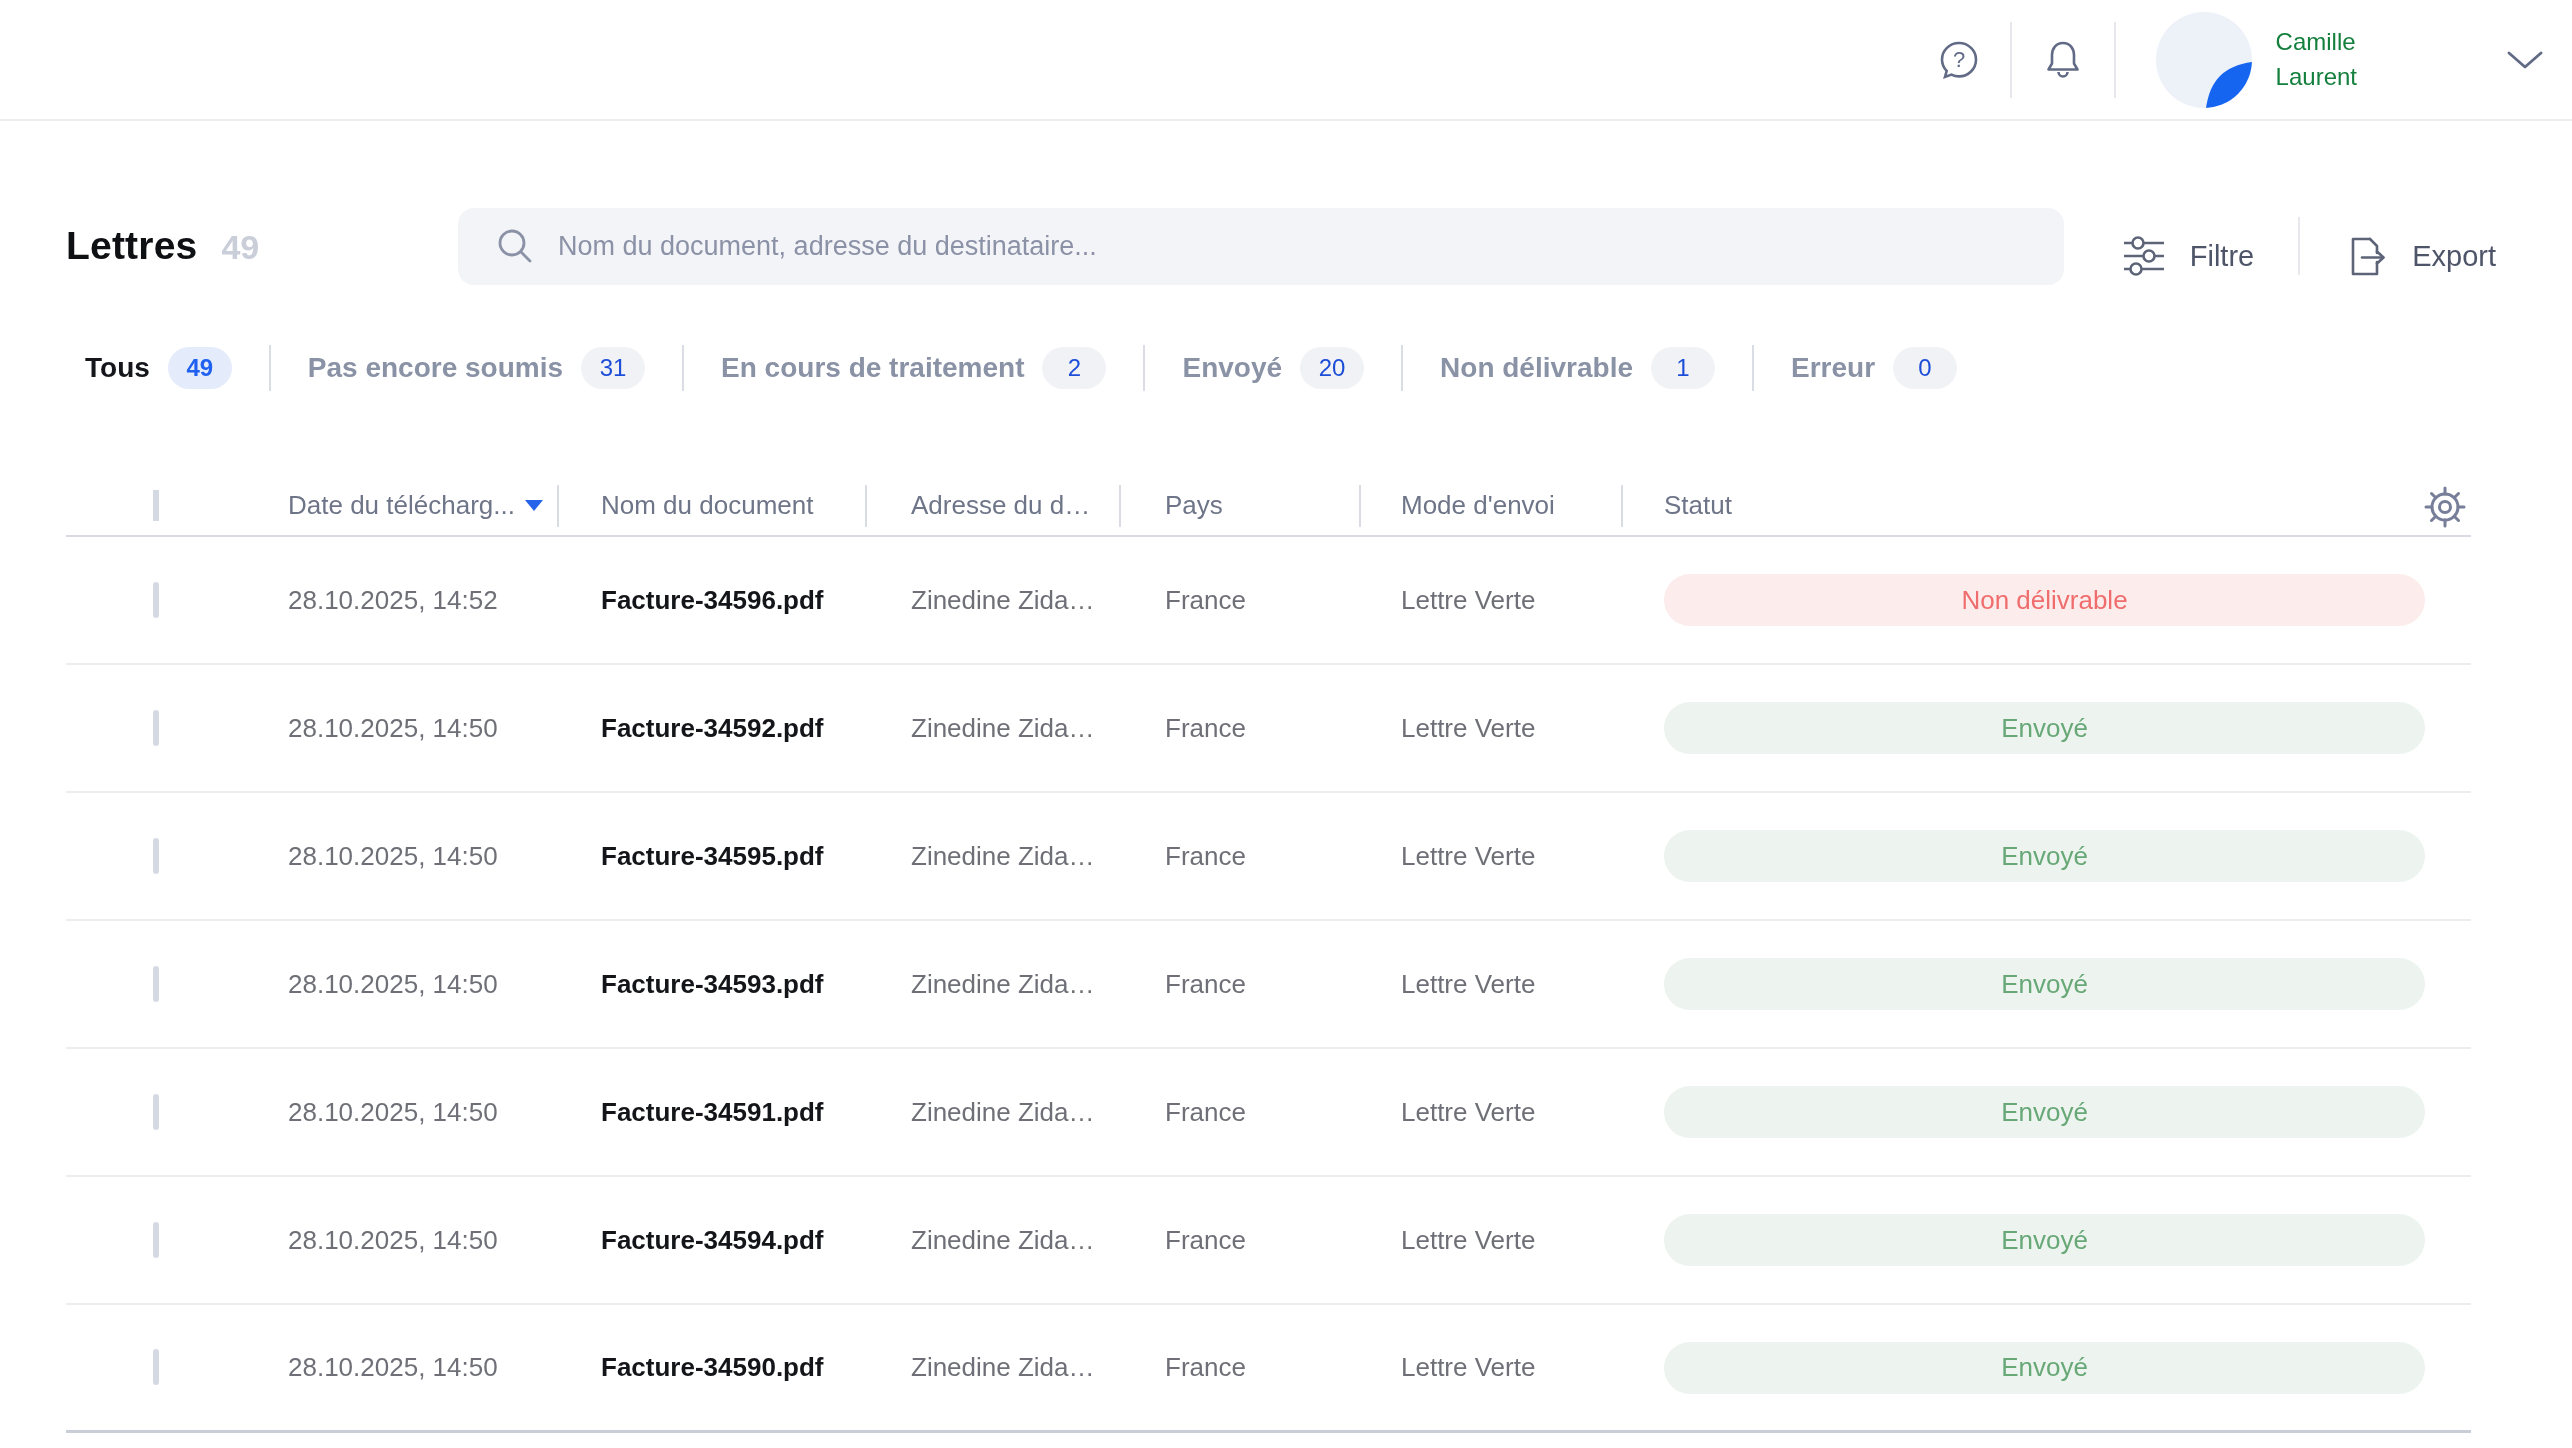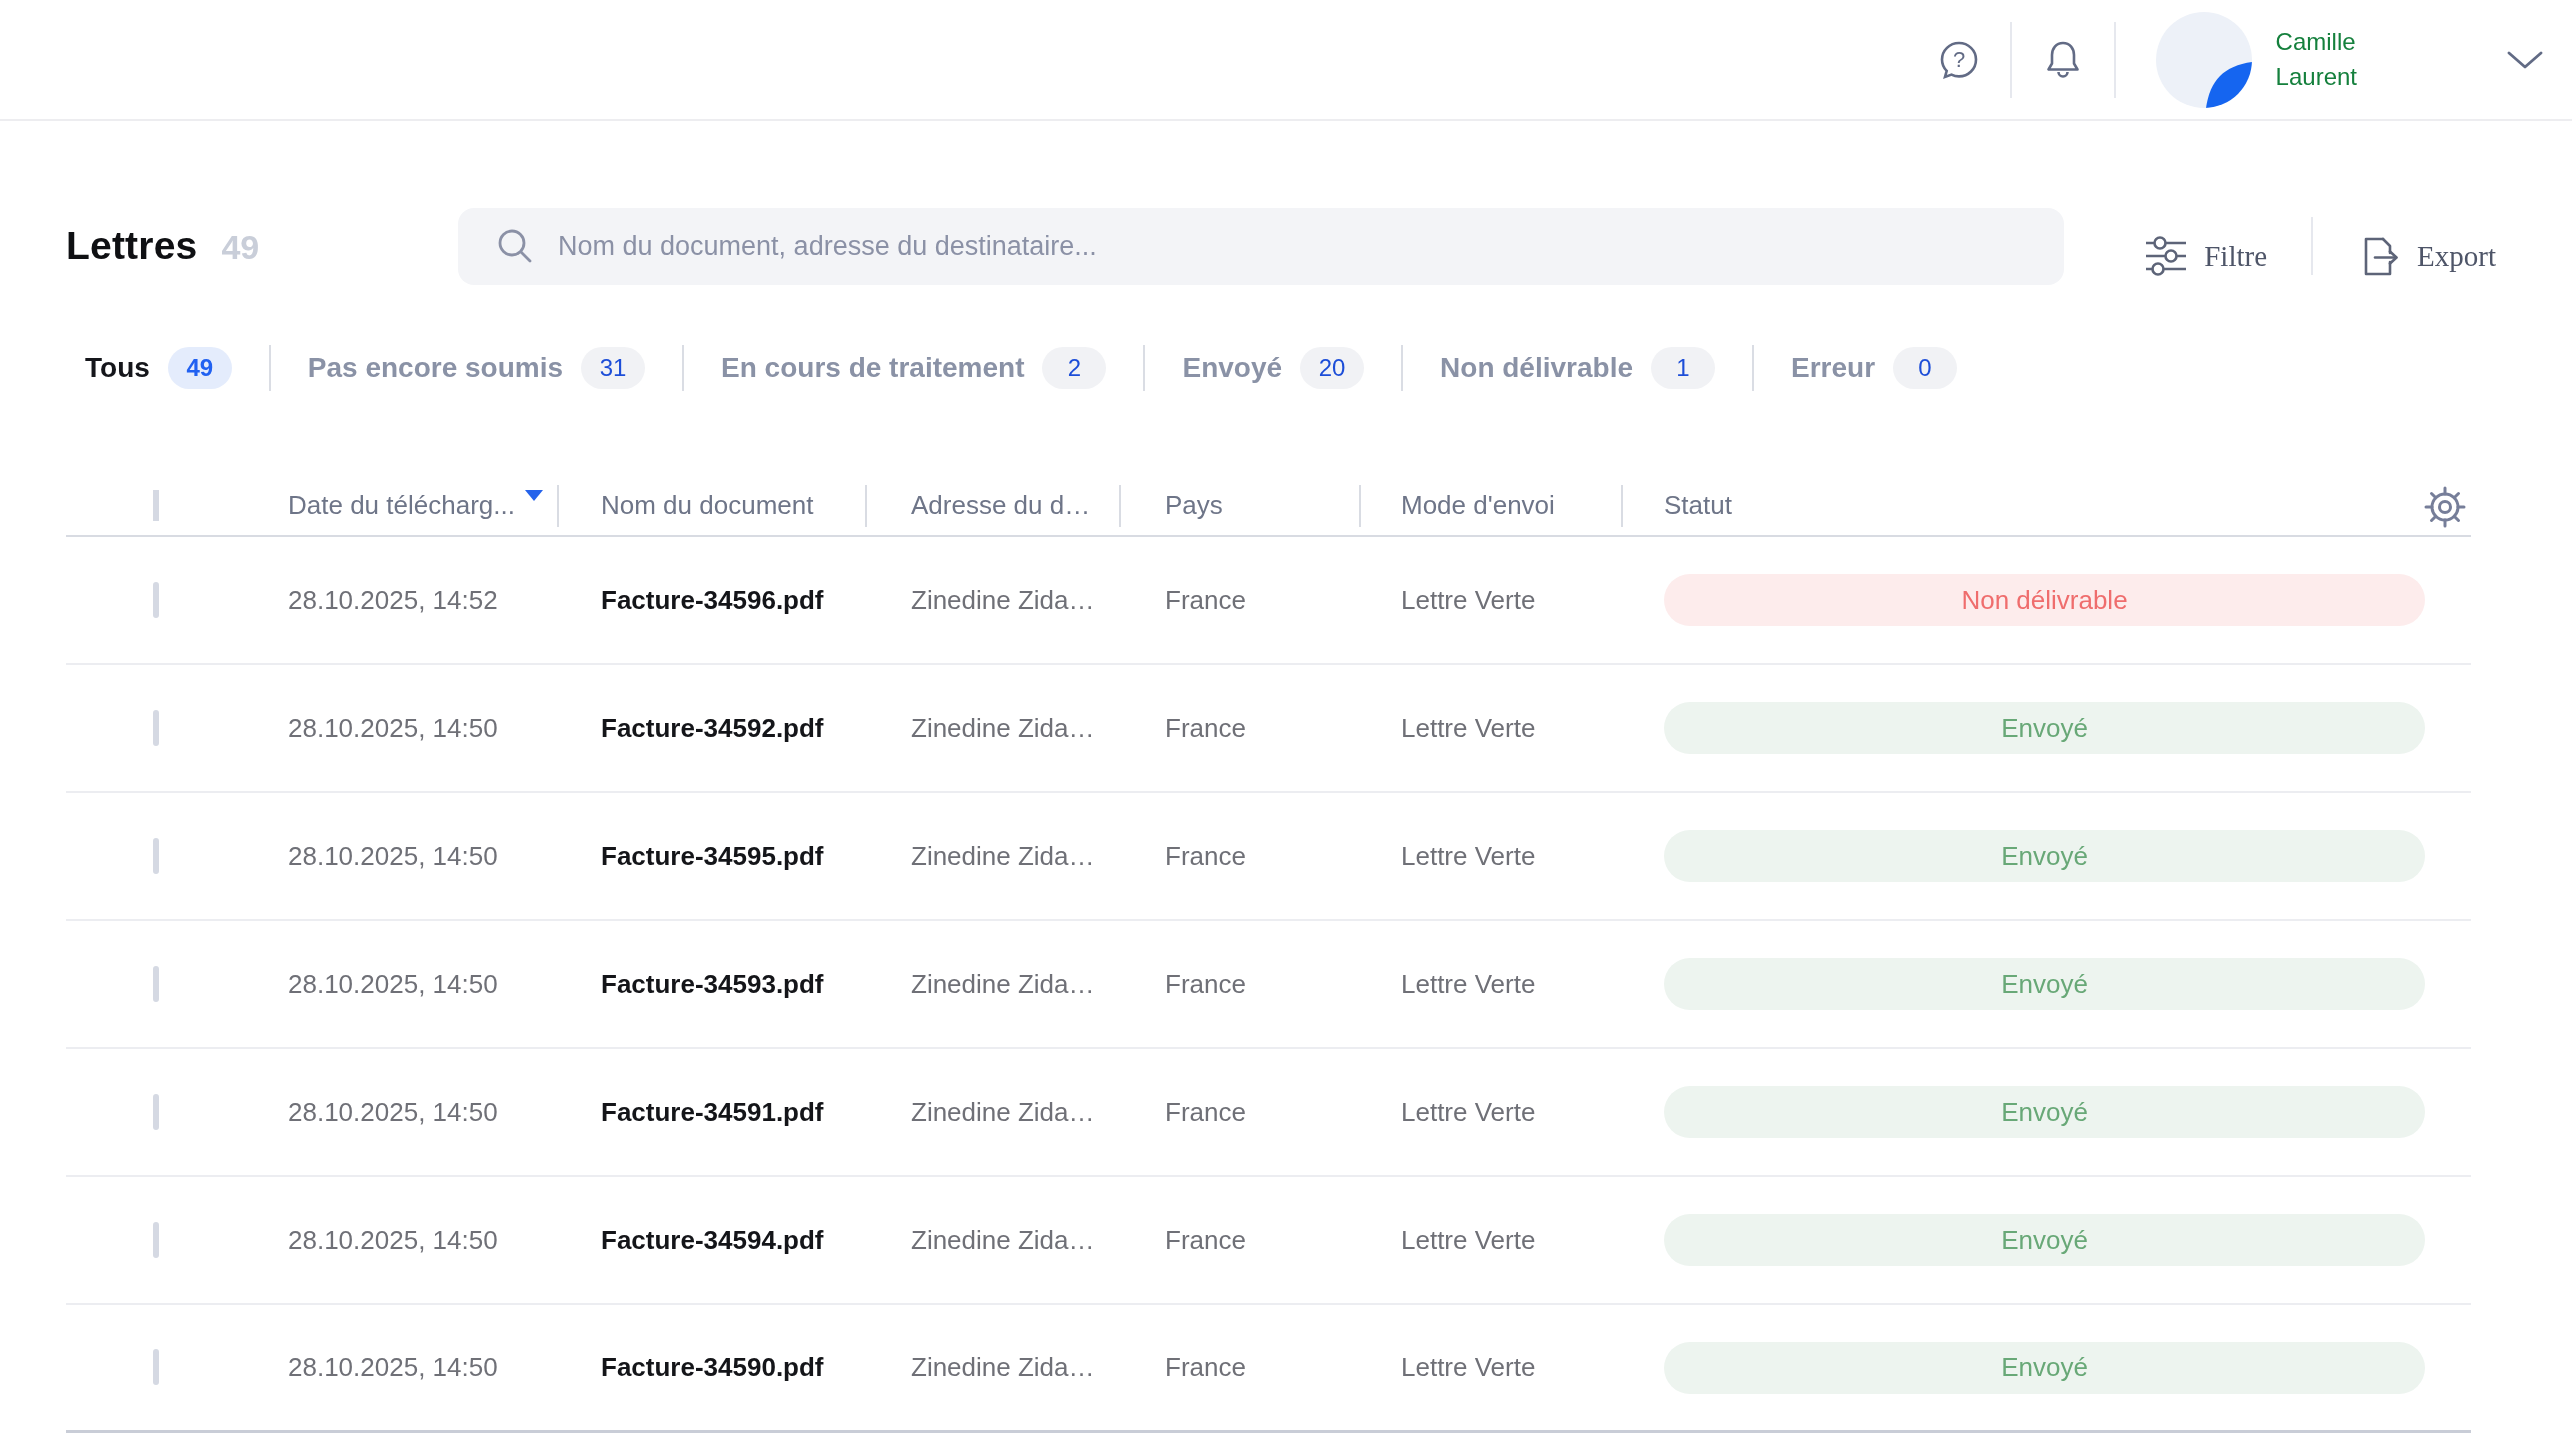--- a/index.html
+++ b/index.html
@@ -26,43 +26,43 @@
 
   .search { flex: none; width: 1606px; height: 77px; background: #f3f4f7; border-radius: 16px;
     display: flex; align-items: center; }
   .search svg { margin-left: 36px; flex: none; }
   .search-input { border: none; background: transparent; outline: none; flex: 1;
     font-size: 27px; color: #2b2f3a; margin-left: 22px; font-family: inherit; }
   .search-input::placeholder { color: #8b91a6; }
 
   .title-actions { flex: 1; display: flex; align-items: center; justify-content: flex-end;
     padding-right: 14px; }
-  .act-btn { display: flex; align-items: center; gap: 16px; background: none; border: none;
-    cursor: pointer; font-size: 29px; color: #4e5568; font-family: Liberation Serif, serif; margin-top: 20px; }
+  .act-btn { display: flex; align-items: center; gap: 24px; background: none; border: none;
+    cursor: pointer; font-size: 29px; color: #4e5568; font-family: Liberation Sans, sans-serif; margin-top: 20px; }
   .act-sep { width: 2px; height: 58px; background: #e6e8ee; margin: 0 44px; }
 
   
   .tabs { margin-top: 54px; height: 58px; display: flex; align-items: center; padding-left: 2px; margin-left: 17px; }
   .tab { display: flex; align-items: center; gap: 18px; cursor: pointer; }
   .tab-label { font-size: 28px; font-weight: bold; color: #8a92a6; white-space: nowrap; }
   .tab.active .tab-label { color: #15161b; }
   .tab-badge { min-width: 64px; padding: 7px 18px; border-radius: 999px; text-align: center;
     font-size: 24px; color: #1d4ed8; background: #f1f2f5; }
   .tab.active .tab-badge { background: #e4ecfc; color: #2161f1; font-weight: bold; }
   .tab-sep { width: 2px; height: 46px; background: #dadde4; margin: 0 37px; flex: none; }
 
   
   .table { margin-top: 78px; width: 2405px; }
   .grid-cols { display: grid;
     grid-template-columns: 222px 313px 310px 254px 236px 263px 761px 1fr;
     align-items: center; }
   .thead { height: 62px; border-bottom: 2px solid #d8dbe2; position: relative;
     font-size: 26px; color: #6e7588; }
   .th { white-space: nowrap; overflow: hidden; }
-  .th-date { display: flex; align-items: flex-start; gap: 10px; }
+  .th-date { display: flex; align-items: center; gap: 10px; }
   .sort-caret { width: 0; height: 0; border-left: 9px solid transparent;
     border-right: 9px solid transparent; border-top: 11px solid #2563eb; }
   .col-sep { position: absolute; top: 10px; width: 2px; height: 42px; background: #d9dce3; }
   .gear { position: absolute; right: 2px; top: 8px; background: none; border: none; cursor: pointer; }
 
   .row { height: 128px; border-bottom: 2px solid #ecedf1; font-size: 26px; color: #6f7077; }
   .row:last-child { border-bottom: 3px solid #c9cdd7; }
   .checkbox { width: 44px; height: 46px; border: 3px solid #d5d9e3; border-radius: 12px;
     background: #fff; margin-left: 87px; cursor: pointer; }
   .cell-name { color: #141519; font-weight: bold; }

